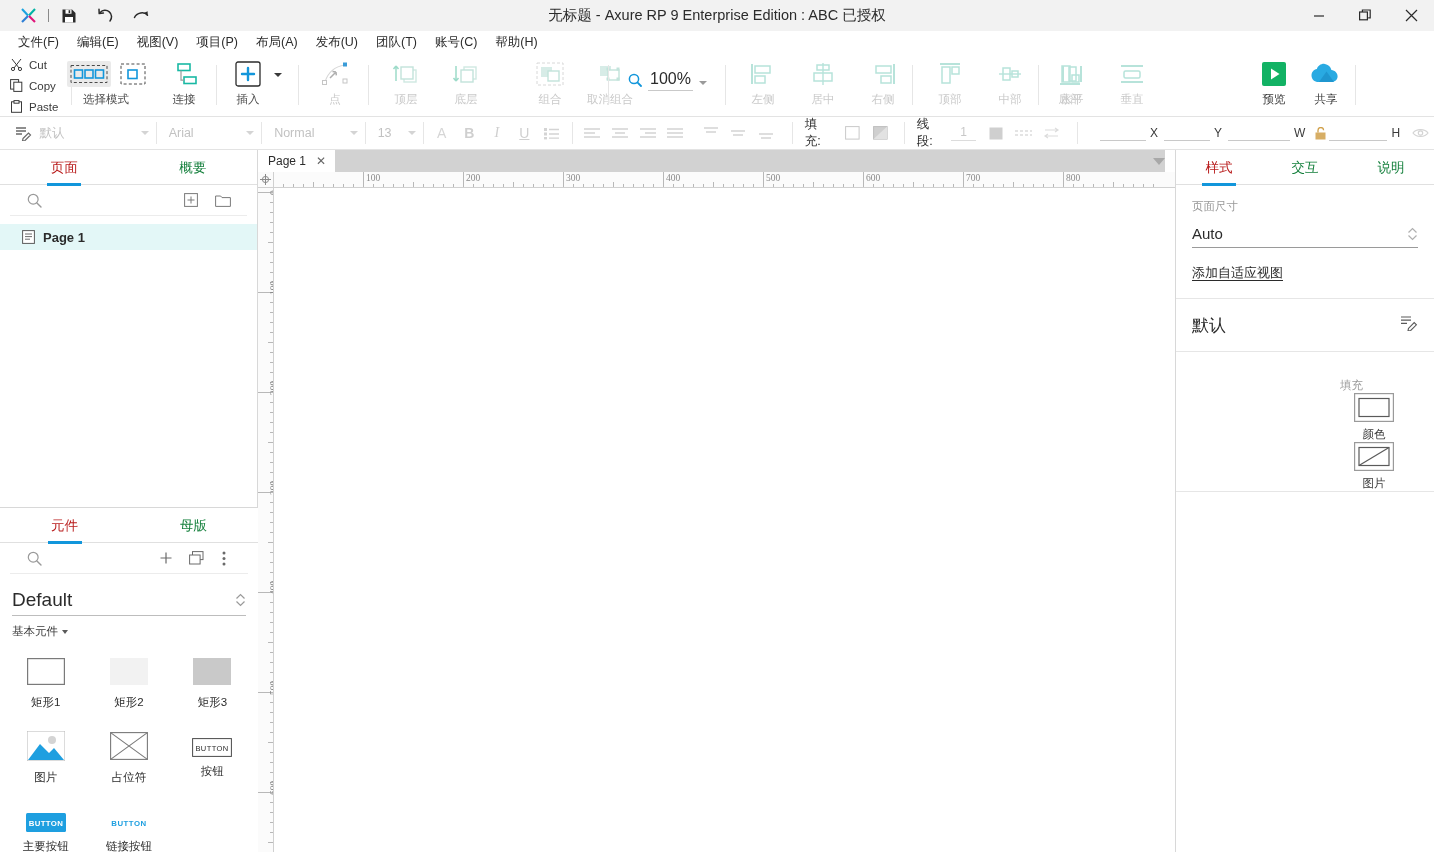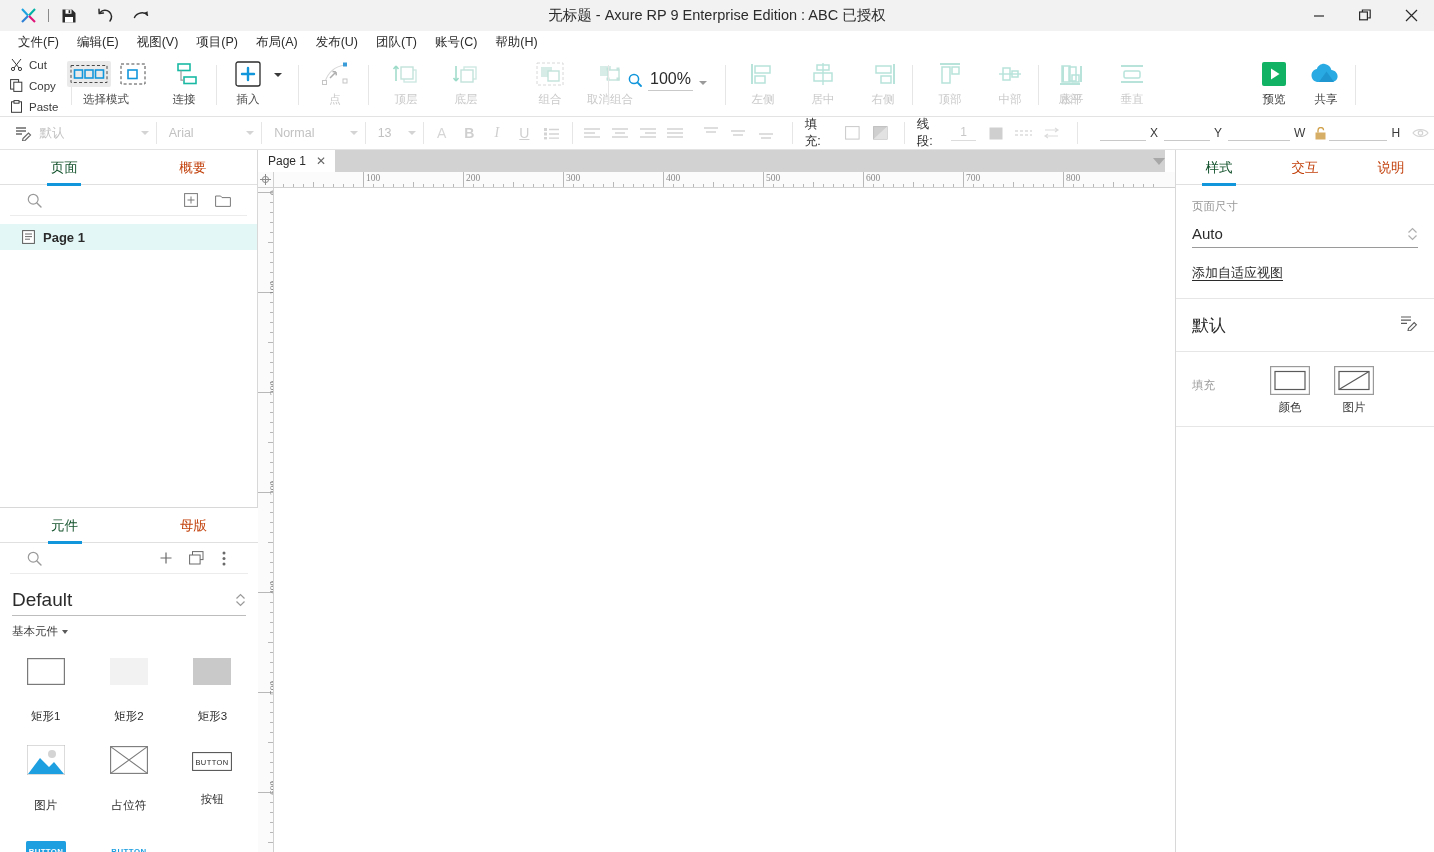--- a/index.html
+++ b/index.html
@@ -106,23 +106,23 @@
   
   .leftpanel {
     position:absolute; left:0; top:150px; width:258px; height:702px;
     background:#ffffff; border-right:1px solid #d8d8d8;
   }
   .tabs {
     display:flex; height:35px; border-bottom:1px solid #e0e0e0; background:#fff;
   }
   .tab {
     flex:1; display:flex; align-items:center; justify-content:center;
-    font-size:13.5px; color:#c2410c; position:relative; height:35px;
-  }
-  .tab.active { color:#14532d; font-weight:normal; }
+    font-size:13.5px; color:#15803d; position:relative; height:35px;
+  }
+  .tab.active { color:#b91c1c; font-weight:normal; }
   .tab.active::after {
     content:""; position:absolute; bottom:-1px; left:50%; transform:translateX(-50%);
     width:34px; height:3px; background:#1296db;
   }
   .searchrow {
     height:31px; display:flex; align-items:center; padding:0 12px;
     border-bottom:1px solid #ececec; margin:0 10px;
   }
   .searchrow .spacer { flex:1; }
   .srow-ico { width:24px; height:24px; display:flex; align-items:center; justify-content:center; }
@@ -141,21 +141,21 @@
     margin:10px 12px 0 12px; height:32px; display:flex; align-items:center;
     justify-content:space-between; border-bottom:1px solid #bdbdbd;
     font-size:19px; color:#2b2b2b;
   }
   .group-head {
     margin:8px 12px 0 12px; font-size:11.5px; color:#3a3a3a;
     display:flex; align-items:center; gap:4px;
   }
   .wgrid { display:grid; grid-template-columns:repeat(3,1fr); padding:6px 4px 0 4px; }
   .wcell {
-    display:flex; flex-direction:column; align-items:center; gap:20px;
+    display:flex; flex-direction:column; align-items:center; gap:6px;
     padding:8px 0 10px 0;
   }
   .wcell .wico { height:36px; display:flex; align-items:center; justify-content:center; }
   .wcell .wlbl { font-size:11.5px; color:#2b2b2b; }
 
   
   .canvasarea { position:absolute; left:258px; top:150px; width:917px; height:702px; background:#fff; }
   .tabstrip {
     height:22px; background:#d2d2d2; display:flex; align-items:stretch; position:relative;
   }
@@ -1106,21 +1106,21 @@
           <svg width="18" height="17" viewBox="0 0 18 17">
             <path d="M1 3 H11 M1 6.2 H11 M1 9.4 H7" stroke="#5a5a5a" stroke-width="1.2"></path>
             <path d="M8.5 14.3 L14.2 8.6 L16.4 10.8 L10.7 16.5 L8 16.8 Z" fill="none" stroke="#5a5a5a" stroke-width="1.1"></path>
           </svg>
         </span>
       </div>
     </div>
 
 
     <div class="rp-section">
-      <div class="rp-row" style="min-height:74px;align-items:flex-start;padding-top:14px;">
+      <div class="rp-row" style="min-height:74px;align-items:flex-end;padding-top:14px;flex-direction:column;">
         <span class="rlbl" style="padding-top:12px;">填充</span>
         <span class="fill-cell">
           <svg width="40" height="29" viewBox="0 0 40 29">
             <rect x="0.6" y="0.6" width="38.8" height="27.8" fill="#ffffff" stroke="#9a9a9a" stroke-width="1.2"></rect>
             <rect x="5" y="5.5" width="30" height="18" fill="none" stroke="#5a5a5a" stroke-width="1.2"></rect>
           </svg>
           <span class="fl">颜色</span>
         </span>
         <span class="fill-cell">
           <svg width="40" height="29" viewBox="0 0 40 29">

